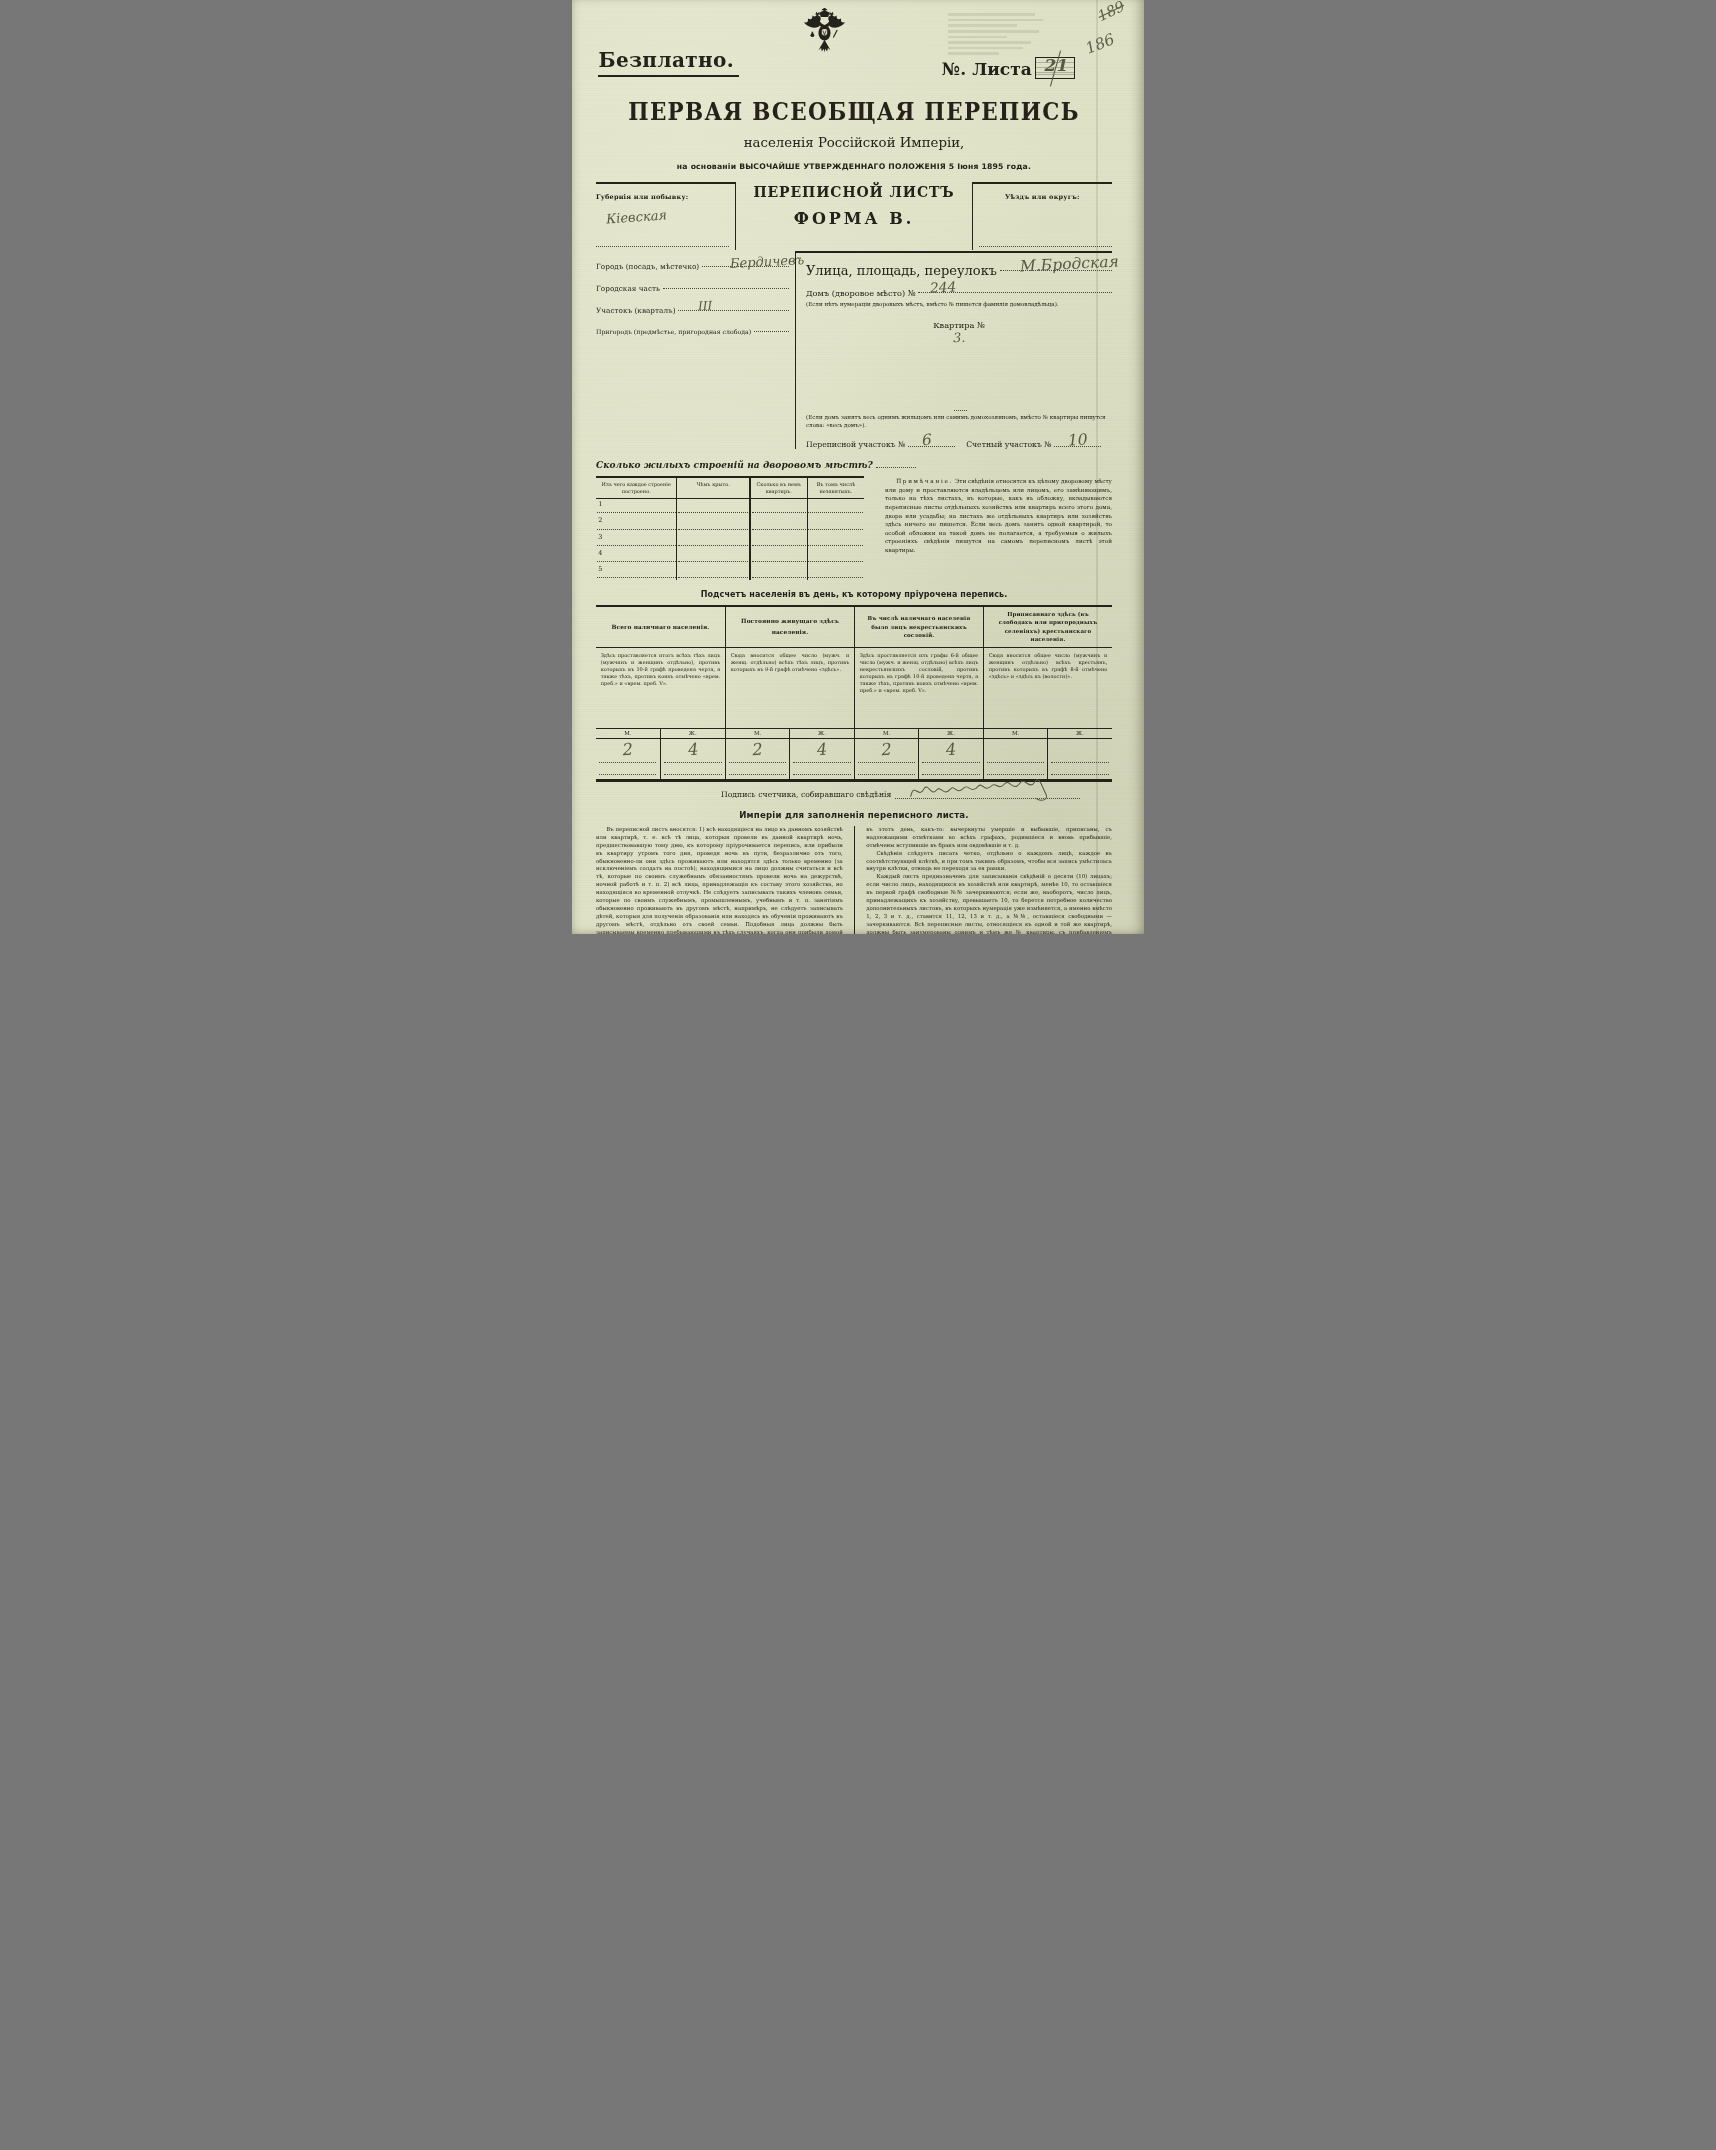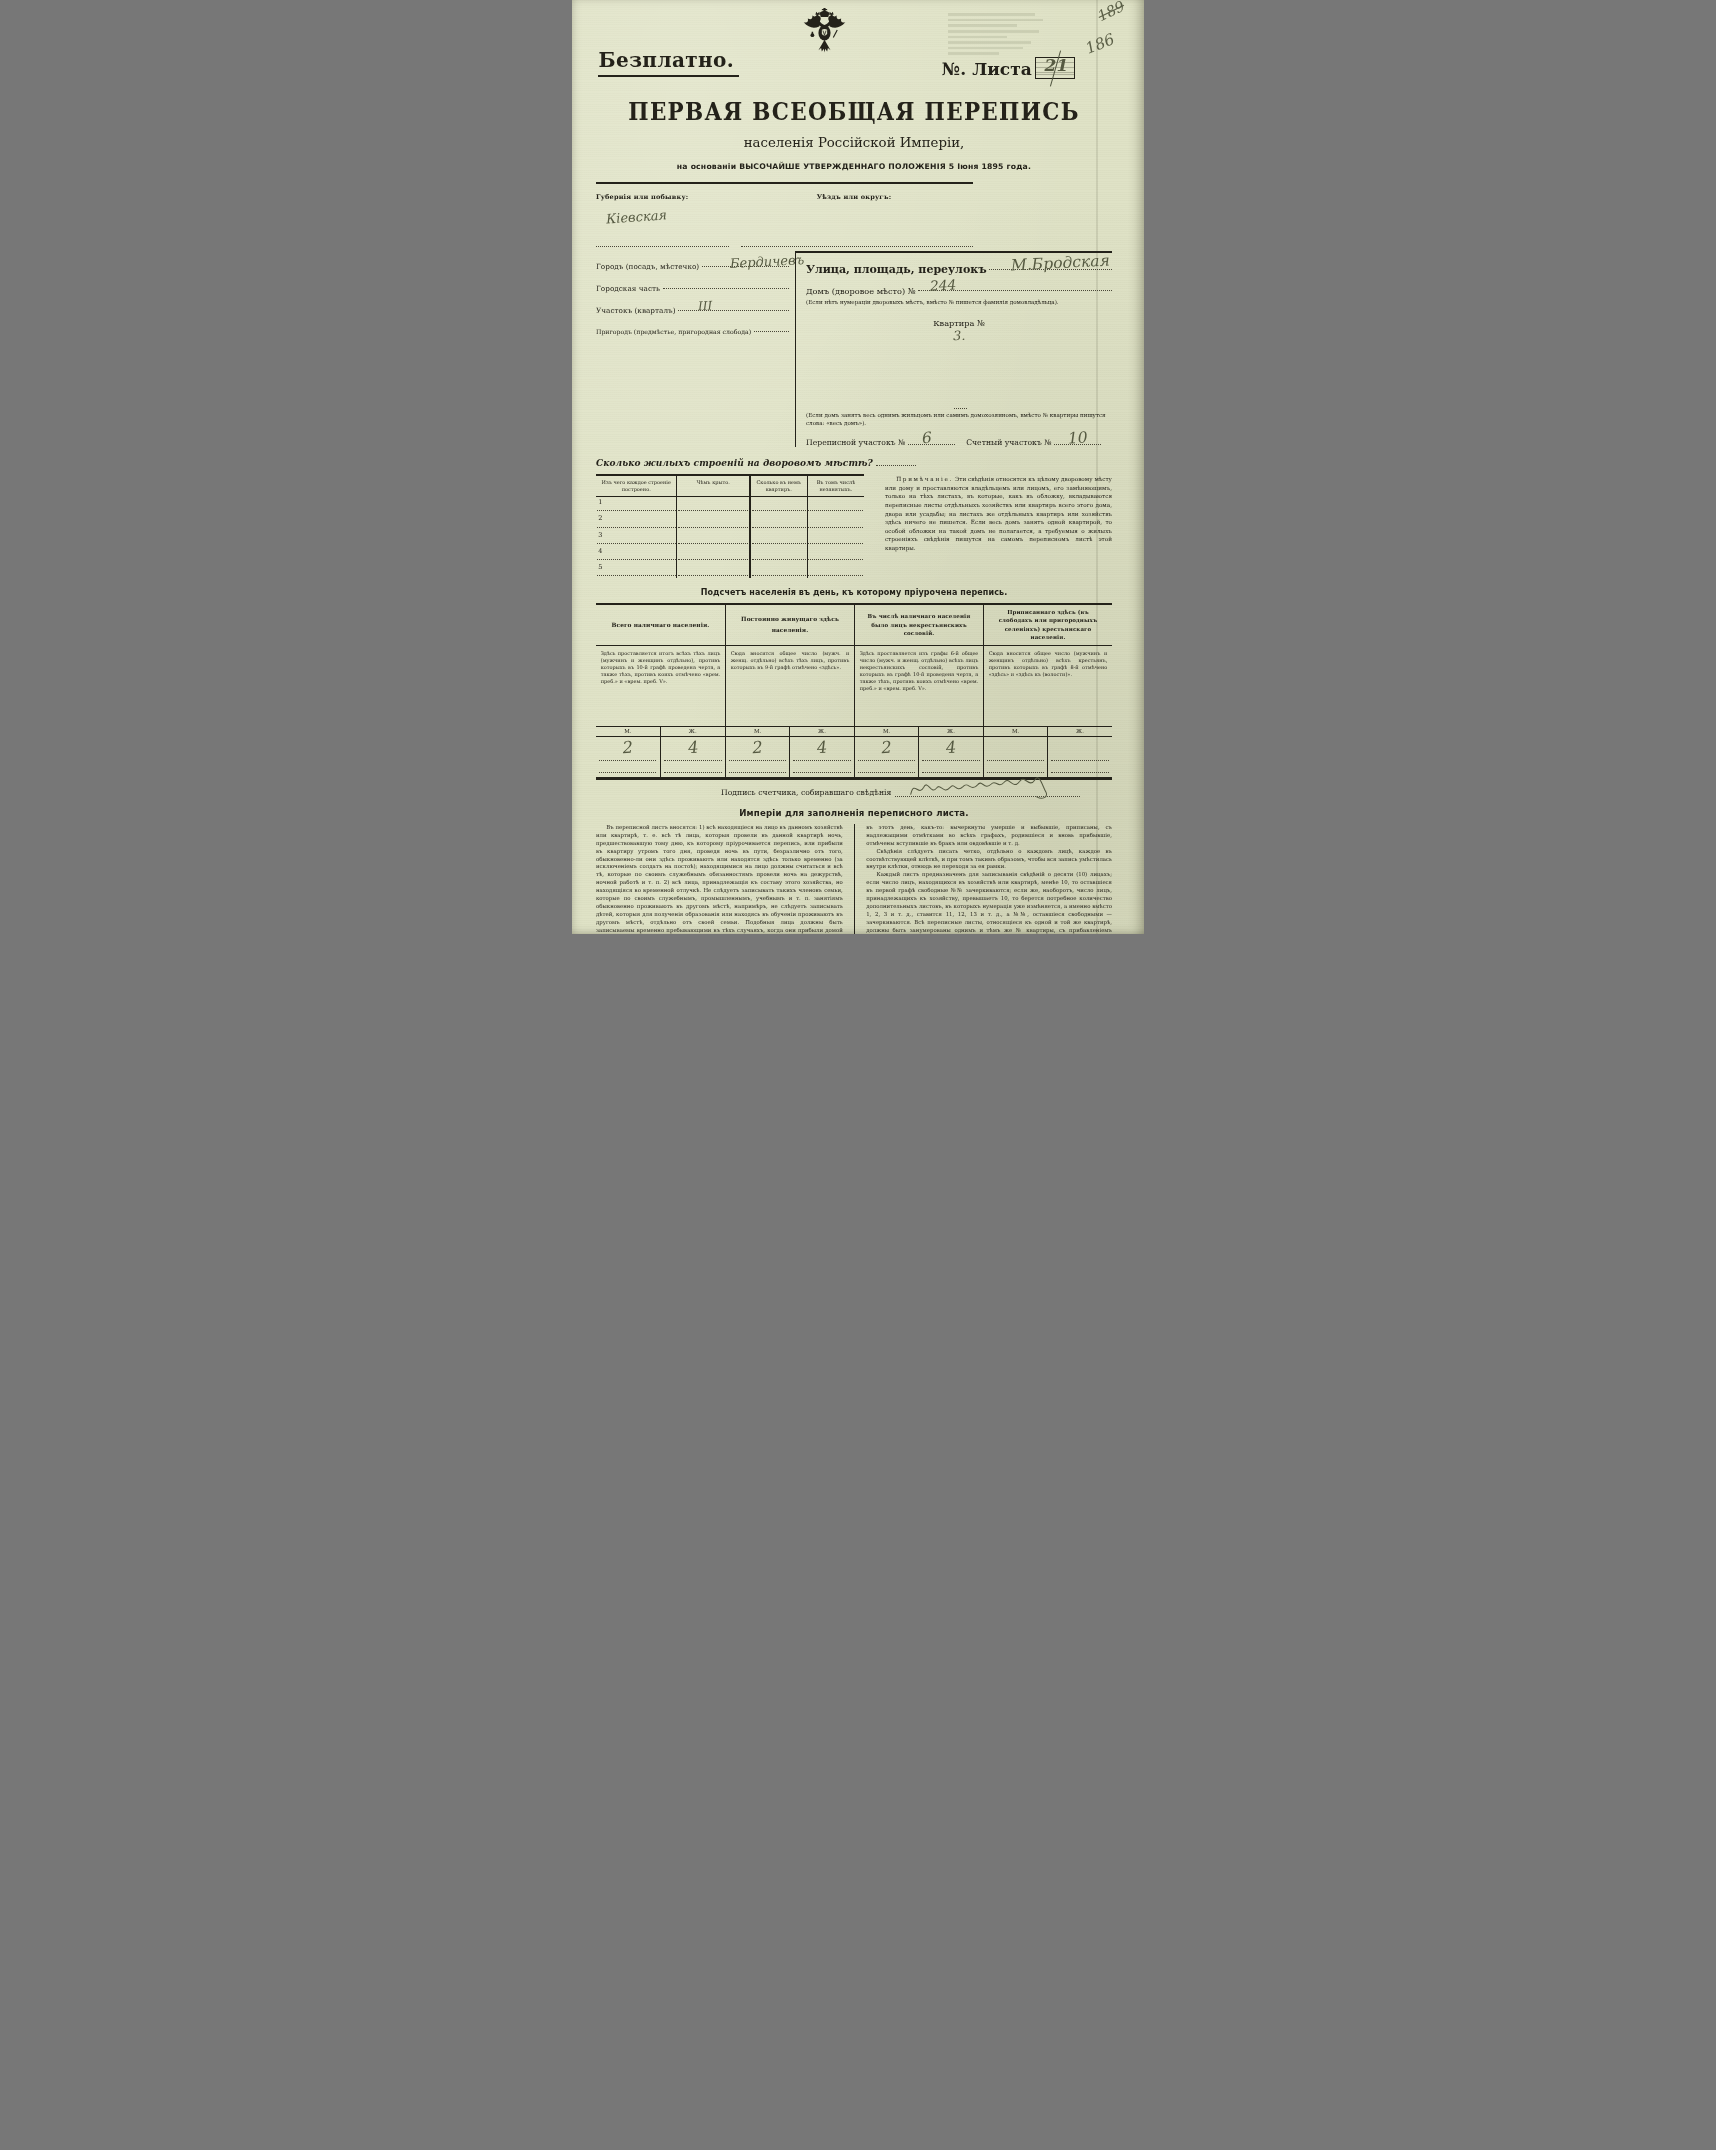--- a/index.html
+++ b/index.html
@@ -193,20 +193,24 @@
       <div class="t2">населенія Россійской Имперіи,</div>
       <div class="t3">на основаніи ВЫСОЧАЙШЕ УТВЕРЖДЕННАГО ПОЛОЖЕНІЯ 5 Іюня 1895 года.</div>
     </div>
 
     <div class="formhdr">
       <div class="fh-left">
         <span class="lbl">Губернія или побывку:</span>
         <div class="hwval hw">Кіевская</div>
         <div class="fh-dots"></div>
       </div>
+      <div class="fh-center">
+        <div class="ft1">ПЕРЕПИСНОЙ ЛИСТЪ</div>
+        <div class="ft2">ФОРМА В.</div>
+      </div>
       <div class="fh-right">
         <span class="lbl">Уѣздъ или округъ:</span>
         <div class="fh-dots" style="left:6px;right:0;"></div>
       </div>
     </div>
 
     <div class="addr">
       <div class="addr-l">
         <div class="frow">
           <span class="lbl">Городъ (посадъ, мѣстечко)</span>
@@ -225,21 +229,21 @@
             </span>
         </div>
         <div class="frow">
           <span class="lbl small">Пригородъ (предмѣстье, пригородная слобода)</span>
           <span class="dots"></span>
         </div>
       </div>
 
       <div class="addr-r">
         <div class="frow">
-          <span class="lbl" style="font-size:11px;font-weight:bold;">Улица, площадь, переулокъ</span>
+          <span class="lbl" style="font-size:13px;">Улица, площадь, переулокъ</span>
           <span class="dots">
               <span class="hwval hw" style="font-size:15.5px;left:18%;">М.Бродская</span>
             </span>
         </div>
         <div class="frow">
           <span class="lbl" style="font-size:8.2px;">Домъ (дворовое мѣсто) №</span>
           <span class="dots">
               <span class="hwval hw" style="left:6%;font-size:13.8px;">244</span>
             </span>
         </div>

